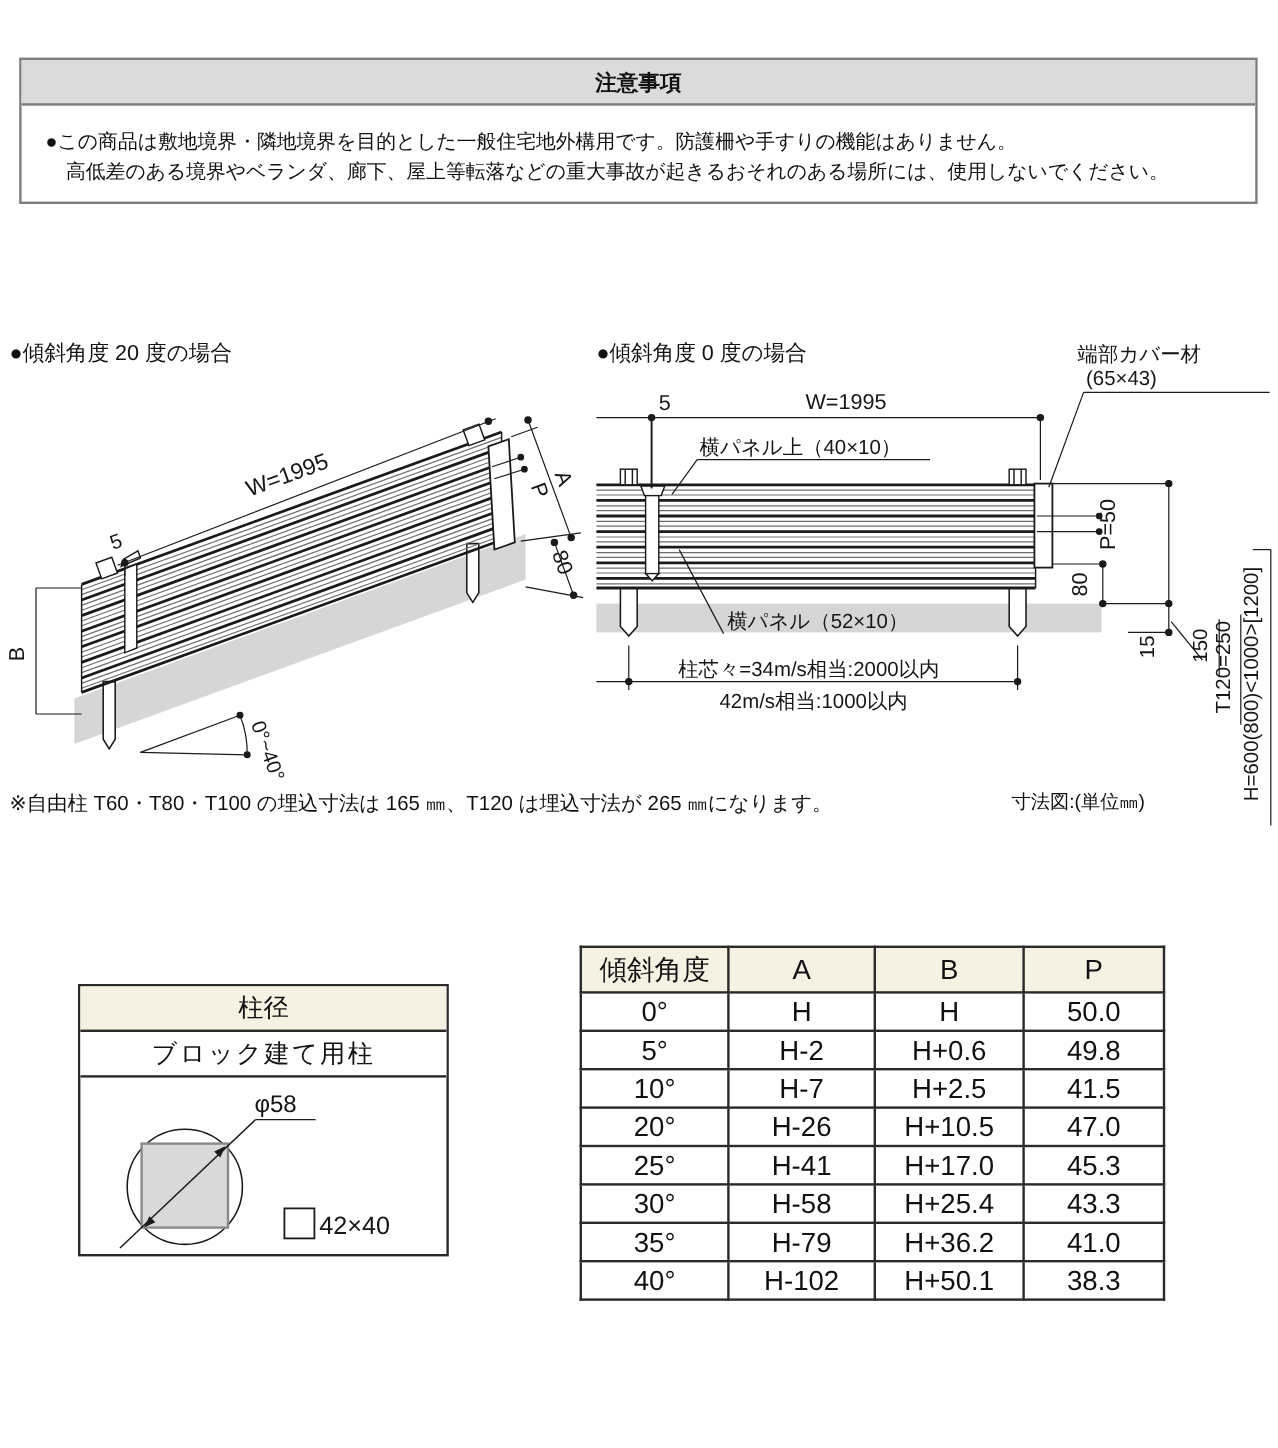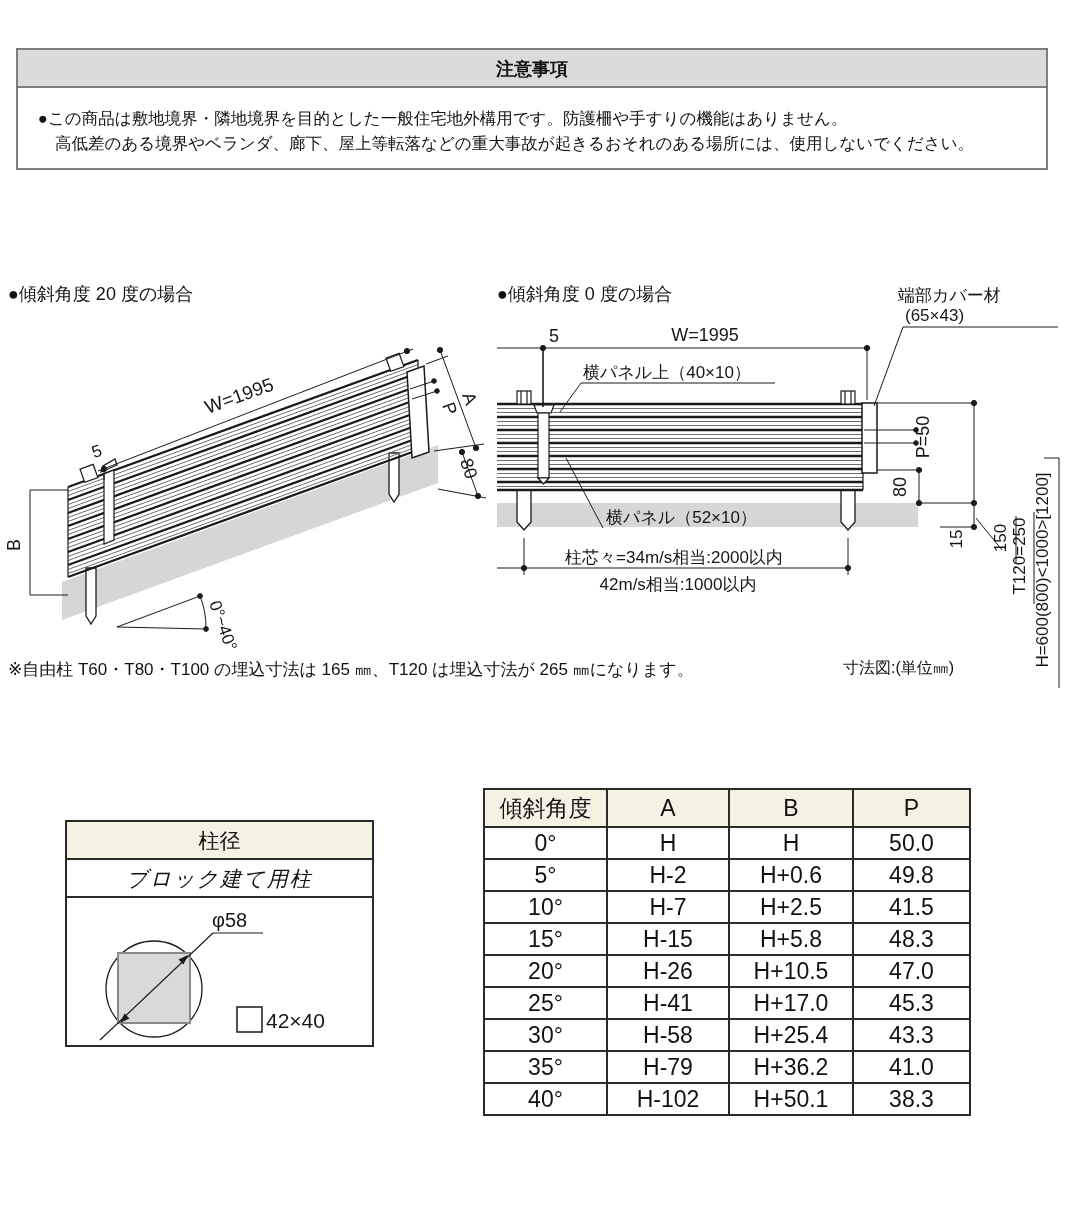--- a/index.html
+++ b/index.html
@@ -20,21 +20,21 @@
 
   svg text{fill:#161616;}
   .dwg{position:absolute;}
 
   
   .postbox{position:absolute;left:65px;top:820px;width:309px;height:227px;
            border:2px solid #2a2a2a;box-sizing:border-box;background:#fff;}
   .postbox .pb-title{height:38px;background:#f5f1e3;border-bottom:2px solid #2a2a2a;
            text-align:center;font-size:21px;line-height:38px;box-sizing:border-box;}
   .postbox .pb-sub{height:38px;background:#fff;border-bottom:2px solid #2a2a2a;
-           text-align:center;font-size:21px;line-height:38px;box-sizing:border-box;letter-spacing:2px;font-style:italic;}
+           text-align:center;font-size:21px;line-height:38px;box-sizing:border-box;letter-spacing:2px;}
 
   
   .spec{position:absolute;left:483px;top:788px;border-collapse:collapse;table-layout:fixed;}
   .spec th,.spec td{border:2px solid #2a2a2a;text-align:center;padding:0;
            font-weight:normal;font-size:23px;}
   .spec th{height:36px;background:#f5f1e3;}
   .spec td{height:30px;background:#fff;}
   .c0{width:121px;} .c1{width:120px;} .c2{width:122px;} .c3{width:115px;}
 </style>
 </head>
@@ -270,26 +270,20 @@
       <td>H+0.6</td>
       <td>49.8</td>
     </tr>
     <tr>
       <td>10°</td>
       <td>H-7</td>
       <td>H+2.5</td>
       <td>41.5</td>
     </tr>
     <tr>
-      <td>15°</td>
-      <td>H-15</td>
-      <td>H+5.8</td>
-      <td>48.3</td>
-    </tr>
-    <tr>
       <td>20°</td>
       <td>H-26</td>
       <td>H+10.5</td>
       <td>47.0</td>
     </tr>
     <tr>
       <td>25°</td>
       <td>H-41</td>
       <td>H+17.0</td>
       <td>45.3</td>

